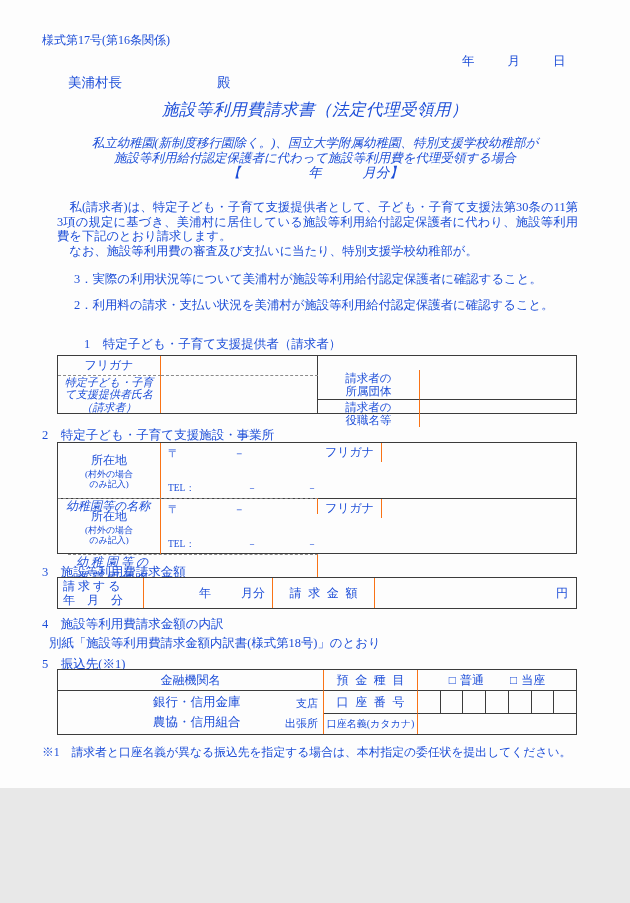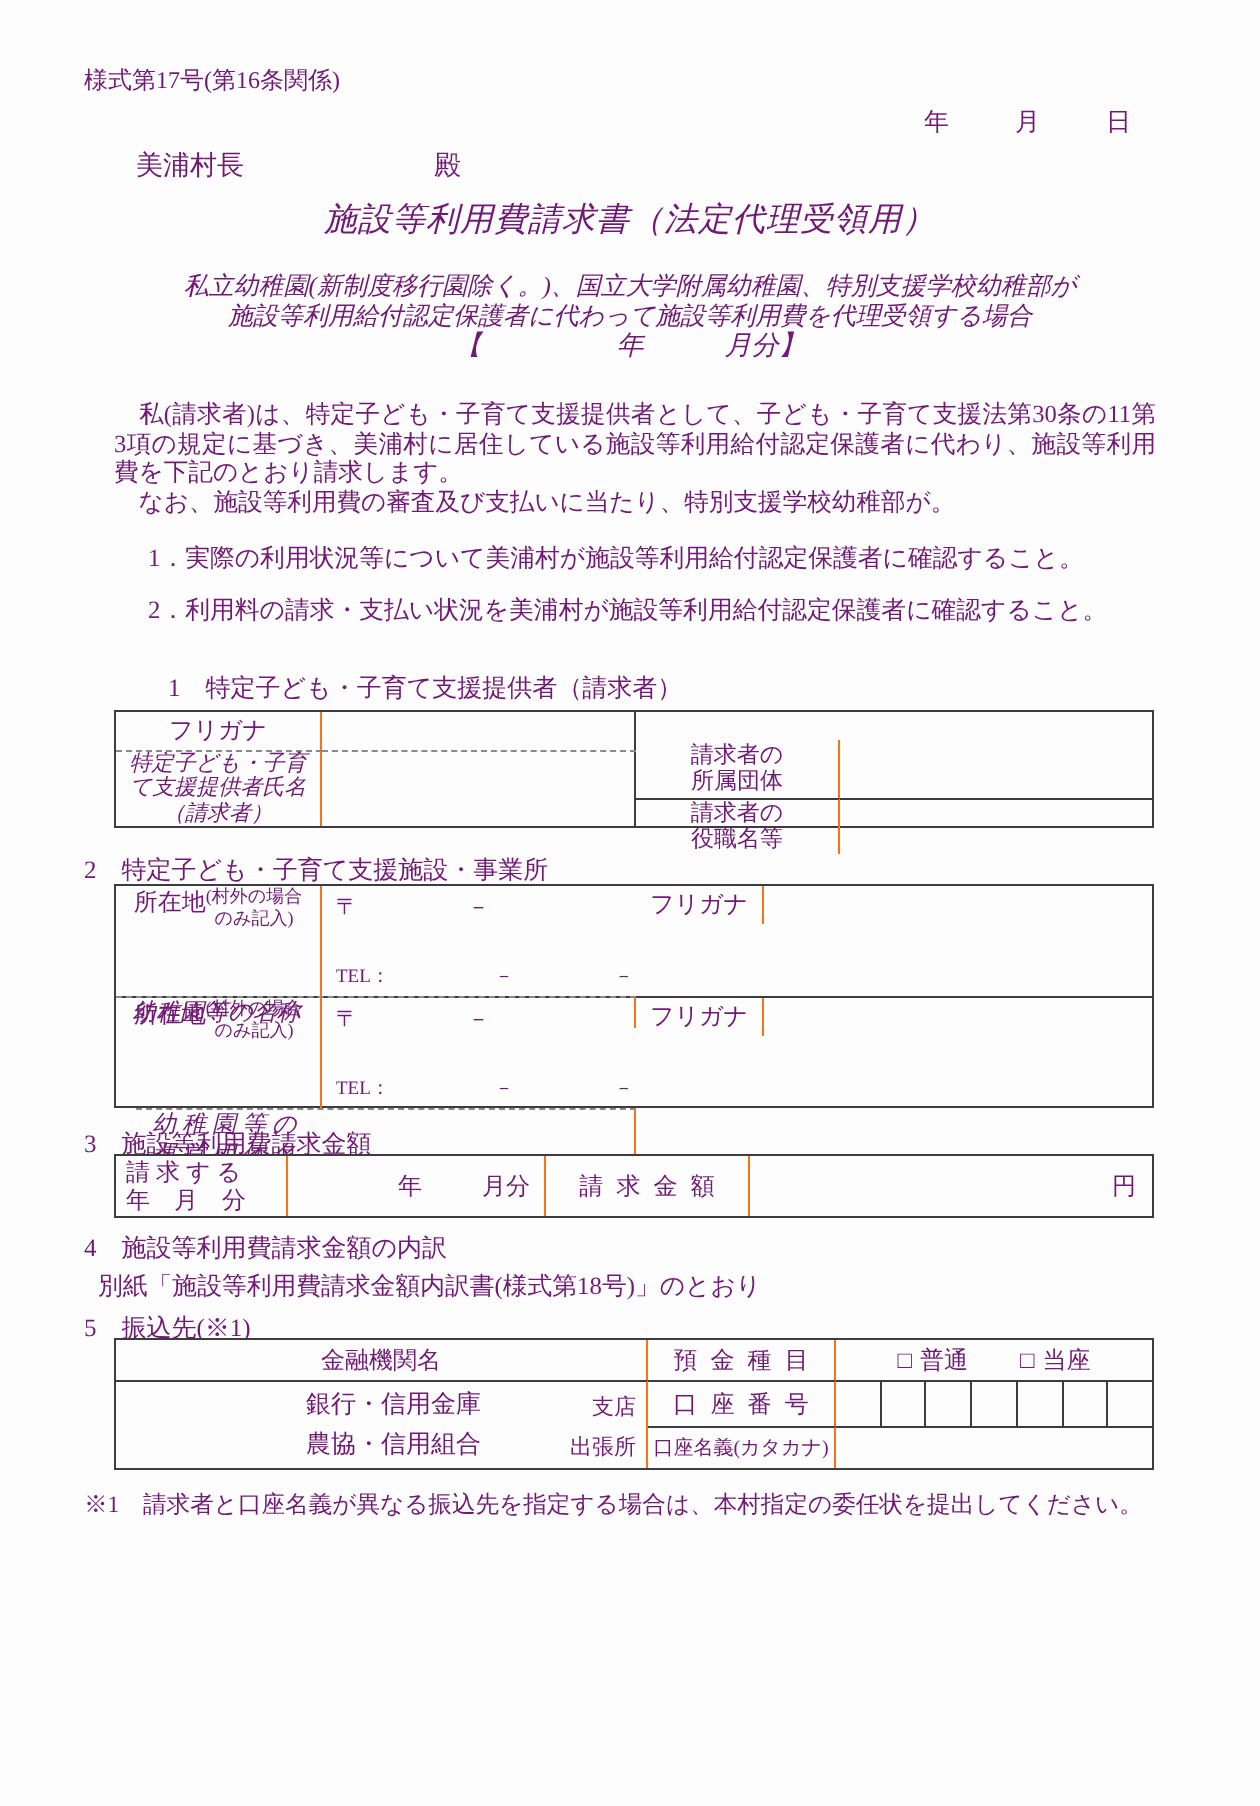--- a/index.html
+++ b/index.html
@@ -1,20 +1,20 @@
 <!DOCTYPE html>
 <html><head>
 <meta charset="utf-8">
 <style>
   * { margin:0; padding:0; box-sizing:border-box; }
   html,body { background:#e8e8e8; }
   body { font-family:"Liberation Serif","DejaVu Serif",serif; }
   #page {
-    position:relative; width:630px; height:903px; background:#fdfdfd;
-    color:#701a75; overflow:hidden; margin:0 auto;
+    position:relative; width:630px; height:788px; background:#fdfdfd;
+    color:#1d4ed8; overflow:hidden; margin:0 auto;
   }
   .abs { position:absolute; }
   .center { left:0; width:630px; text-align:center;font-style:italic; }
 
   #form-number { left:42px; top:32px; font-size:12px; }
   #date-line { left:462px; top:53px; display:flex; gap:33px; font-size:12.5px; }
   #addressee { left:68px; top:74px; display:flex; font-size:13.5px; }
   #addressee .honorific { margin-left:95px; }
   #doc-title { top:99px; font-size:16.5px; letter-spacing:0.5px; }
   #subtitle1 { top:135px; font-size:12.5px; }
@@ -50,22 +50,22 @@
   .t1-right { width:258px; display:grid; grid-template-columns:102px 156px;
     grid-template-rows:29px 28px;margin-top:14px; }
   .t1-name-lbl { font-size:11px; line-height:12.5px; }
   .t1-right .lbl { font-size:11.5px; line-height:13px; }
 
   
   #t2 { top:442px; height:112px; }
   .t2-group { display:grid; grid-template-columns:103px 157px 64px 194px;
     grid-template-rows:19px 36px; height:55px; }
   .t2-group + .t2-group { border-top:1px solid #3c3c3c; }
-  .t2-loc { grid-row:1/3; display:flex; 
-    justify-content:center; }
+  .t2-loc { grid-row:1/3; display:flex; flex-direction:column;
+    align-items:center; justify-content:center; }
   .t2-loc .loc-main { font-size:12px; }
   .t2-loc .loc-note { font-size:9px; line-height:10.5px; white-space:pre-line;
     text-align:center; }
   .t2-val { grid-row:1/3; }
   .postal-line { position:absolute; top:3px; left:7px; font-size:11px; }
   .postal-line .dash { margin-left:52px; }
   .tel-line { position:absolute; bottom:3px; left:7px; font-size:9.5px; }
   .tel-line .dash1 { margin-left:50px; }
   .tel-line .dash2 { margin-left:48px; }
   .t2-name { display:flex; align-items:center; padding-left:8px;
@@ -128,21 +128,21 @@
   <div id="subtitle1" class="abs center">私立幼稚園(新制度移行園除く。)、国立大学附属幼稚園、特別支援学校幼稚部が</div>
   <div id="subtitle2" class="abs center">施設等利用給付認定保護者に代わって施設等利用費を代理受領する場合</div>
   <div id="period-line" class="abs center">【　　　　　年　　　月分】</div>
 
   <div id="body-text" class="abs">
     <div>　私(請求者)は、特定子ども・子育て支援提供者として、子ども・子育て支援法第30条の11第3項の規定に基づき、美浦村に居住している施設等利用給付認定保護者に代わり、施設等利用費を下記のとおり請求します。</div>
     <div>　なお、施設等利用費の審査及び支払いに当たり、特別支援学校幼稚部が。</div>
   </div>
 
   <div id="consent-list" class="abs">
-    <div>1．実際の利用状況等について美浦村が施設等利用給付認定保護者に確認すること。</div>
+    <div>3．実際の利用状況等について美浦村が施設等利用給付認定保護者に確認すること。</div>
     <div>2．利用料の請求・支払い状況を美浦村が施設等利用給付認定保護者に確認すること。</div>
   </div>
 
   <div id="h-s1" class="abs sec-heading">1　特定子ども・子育て支援提供者（請求者）</div>
 
   <div id="t1" class="abs tbl">
     <div class="t1-left">
       <div class="cell lbl b-r">フリガナ</div>
       <div class="cell"></div>
       <div class="cell lbl b-r b-t-dash t1-name-lbl pre">特定子ども・子育

